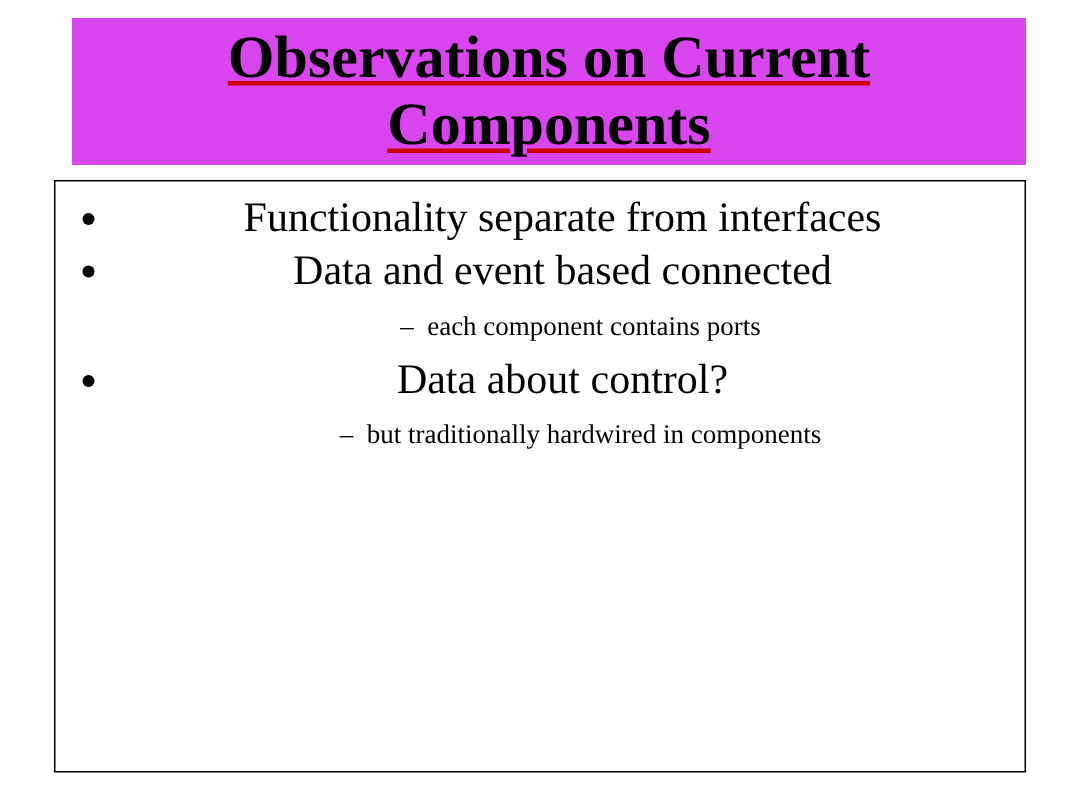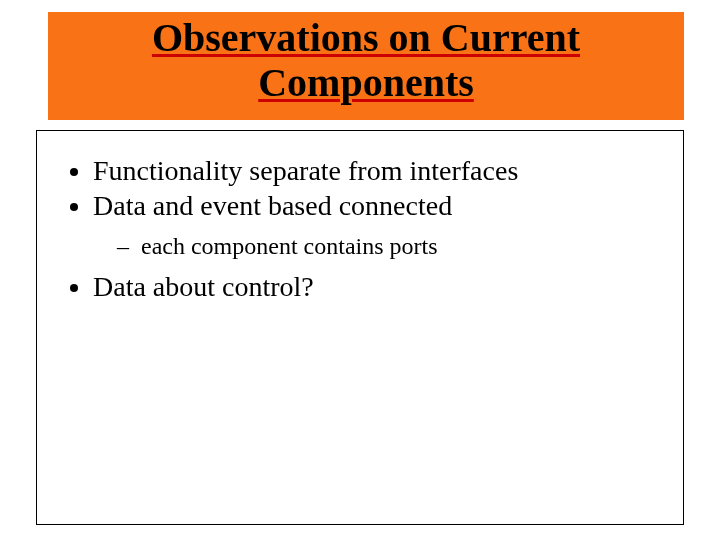--- a/index.html
+++ b/index.html
@@ -12,23 +12,23 @@
     color: #000000;
   }
   .slide {
     width: 720px;
     height: 540px;
     position: relative;
     box-sizing: border-box;
   }
   .title-bar {
     margin: 12px 36px 10px 48px;
-    background: #f97316;
+    background: #d946ef;
     text-align: center;
-    padding: 4px 10px 14px 10px;
+    padding: 4px 10px 4px 10px;
   }
   .title-text {
     font-family: inherit;
     font-weight: bold;
     font-size: 40px;
     line-height: 1.12;
     color: #000000;
     text-decoration: underline;
     text-decoration-color: #cc0000;
     text-decoration-thickness: 3px;
@@ -36,35 +36,36 @@
   }
   .content {
     margin: 6px 36px 0 36px;
     border: 1px solid #000000;
     padding: 6px 10px 40px 10px;
     box-sizing: border-box;
     height: 395px;
   }
   ul.lvl1 {
     list-style: disc;
-    margin: 16px;
+    margin: 1px;
     padding-left: 30px;
+    text-align: center;
   }
   ul.lvl1 > li {
     font-size: 28px;
     line-height: 1.28;
     margin: 0;
   }
   ul.lvl2 {
     list-style: none;
     margin: 6px 0 6px 0;
     padding-left: 24px;
   }
   ul.lvl2 > li {
-    font-size: 24px;
+    font-size: 18px;
     line-height: 1.35;
   }
   ul.lvl2 > li::before {
     content: "\2013\00a0";
   }
 </style>
 </head>
 <body>
 
 <div class="slide">
@@ -82,18 +83,21 @@
         <span>Data and event based connected</span>
         <ul class="lvl2">
           <li>
             <span>each component contains ports</span>
           </li>
         </ul>
       </li>
       <li>
         <span>Data about control?</span>
         <ul class="lvl2">
+          <li>
+            <span>but traditionally hardwired in components</span>
+          </li>
         </ul>
       </li>
     </ul>
   </div>
 
 </div>
 
 </body></html>

